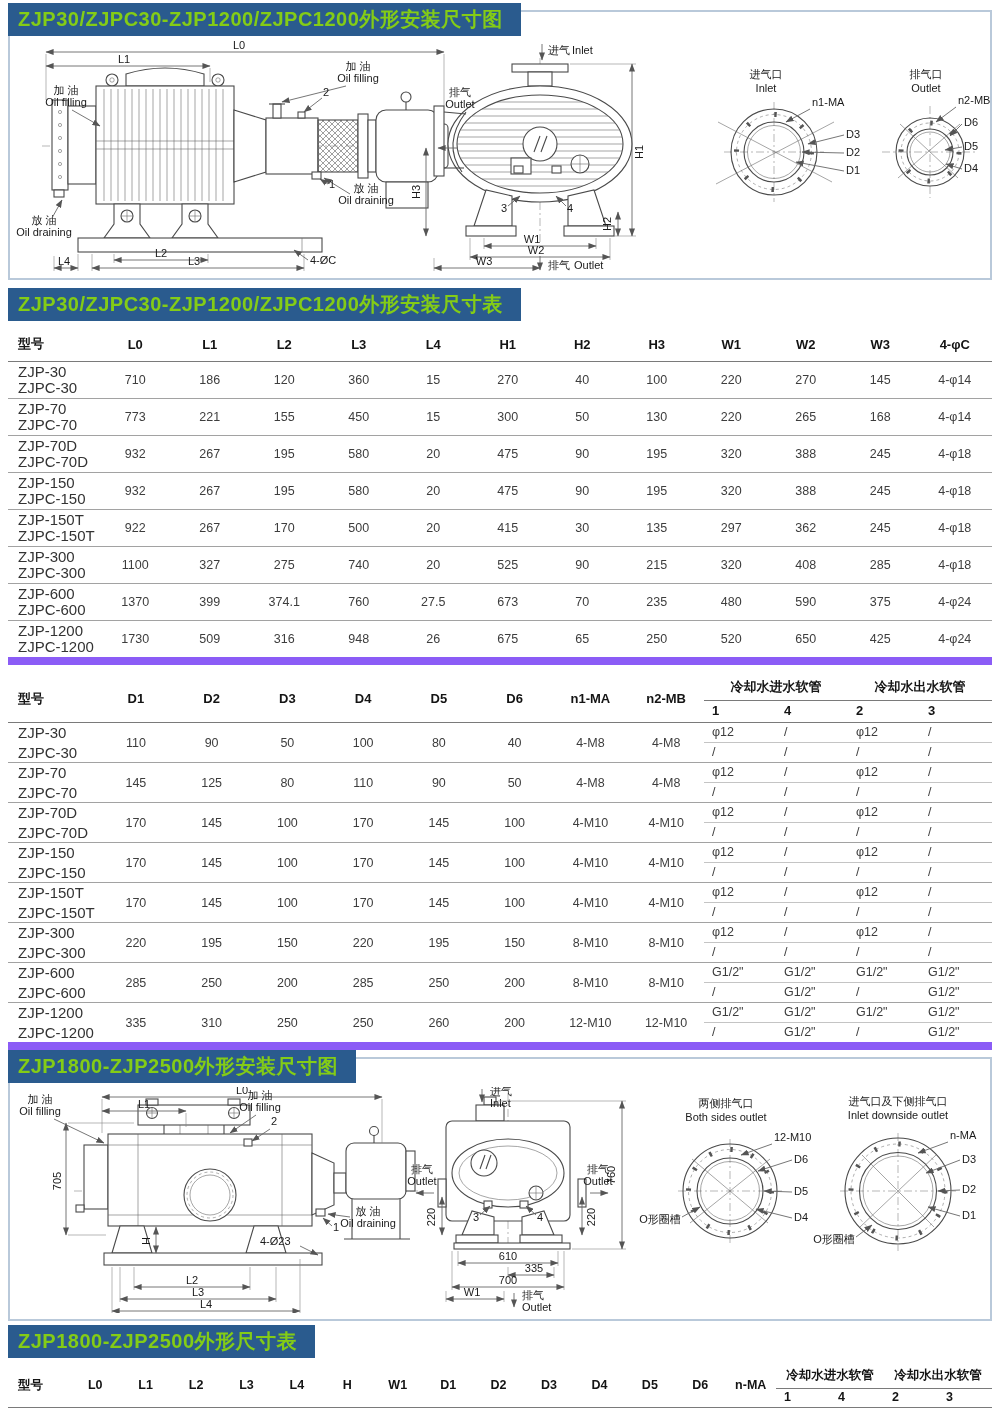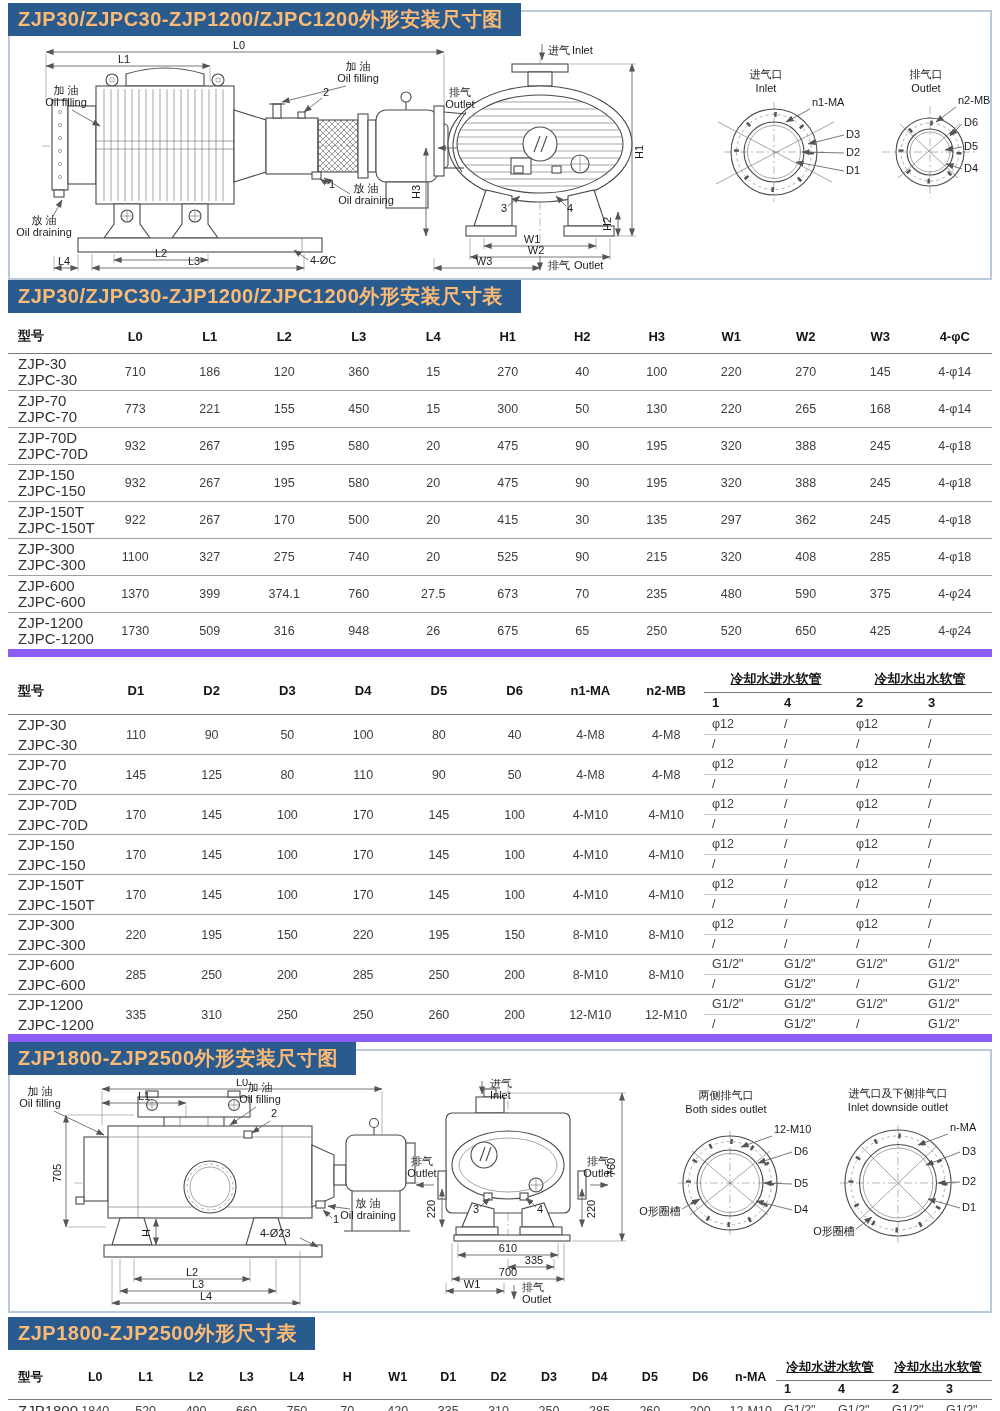--- a/index.html
+++ b/index.html
@@ -1,29 +1,29 @@
 <!DOCTYPE html>
 <html><head>
 <meta charset="utf-8">
 <style>
   html,body{margin:0;padding:0;background:#fff;}
   body{font-family:"Liberation Sans", sans-serif; color:#333;}
   .page{width:1000px;min-height:1411px;box-sizing:border-box;padding:3px 8px 6px 8px;background:#fff;margin:0 auto;}
 
-  .banner{display:inline-block;position:relative;z-index:2;background:#2a5b8e;color:#fdba74;
+  .banner{display:inline-block;position:relative;z-index:2;background:#2a5b8e;color:#84cc16;
           font-weight:bold;font-size:20px;line-height:1;padding:6px 18px 7px 10px;letter-spacing:.5px;}
   .dsec{position:relative;}
   .dpanel{border:2px solid #b9c9da;margin-top:-26px;padding:28px 4px 2px 4px;background:#fff;position:relative;z-index:1;}
-  .tsec{}
+  .tsec{margin-top:8px;}
   .tsec.tight{margin-top:4px;}
 
   table.dimtab{width:100%;border-collapse:collapse;table-layout:fixed;margin-top:6px;border-bottom:8px solid #8b5cf6;}
   .dimtab th{font-size:13px;color:#141414;font-weight:bold;text-align:center;padding:8px 2px;border-bottom:1px solid #7a7a7a;}
   .dimtab th.model-h{text-align:left;padding-left:10px;}
-  .dimtab th.group{padding:3px 2px 4px 2px;text-decoration:underline;}
+  .dimtab th.group{padding:3px 2px 4px 2px;}
   .dimtab th.sub{text-align:left;padding:2px 2px 4px 8px;}
   .dimtab td.model{text-align:left;padding:2px 2px 2px 10px;font-size:15px;color:#333;}
   .mline{line-height:16px;}
   .dimtab td.val{text-align:center;font-size:12.5px;color:#3d3d3d;padding:2px 1px;}
   .dimtab td.cool{text-align:left;font-size:12.5px;color:#3d3d3d;padding:2px 2px 2px 8px;line-height:15px;}
   .dimtab tbody tr.grp td{border-top:1px solid #a2a2a2;}
   .dimtab tbody tr.t2bot td{border-top:none;}
   .dimtab tbody tr.t2bot td.cooldiv{border-top:1px solid #c4c4c4;}
   .t2 td.model{line-height:15px;}
   .t3 th{padding:2px 1px 3px 1px;font-size:12.5px;}

